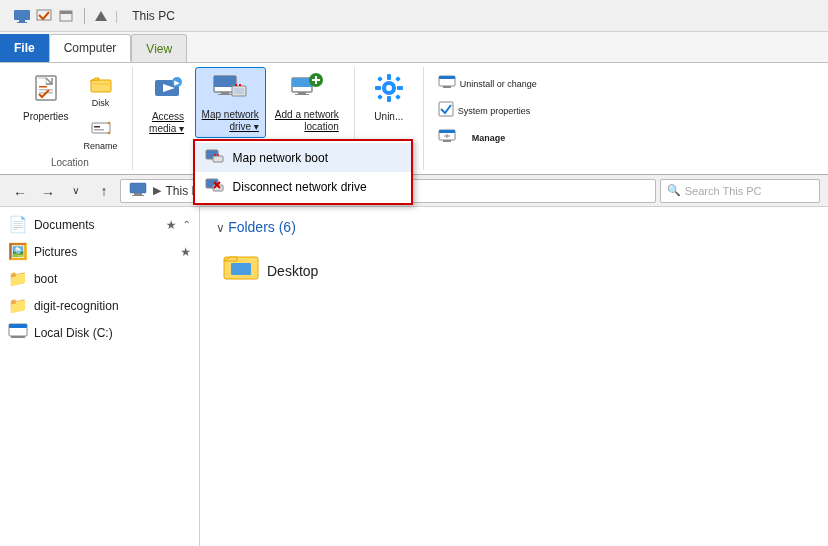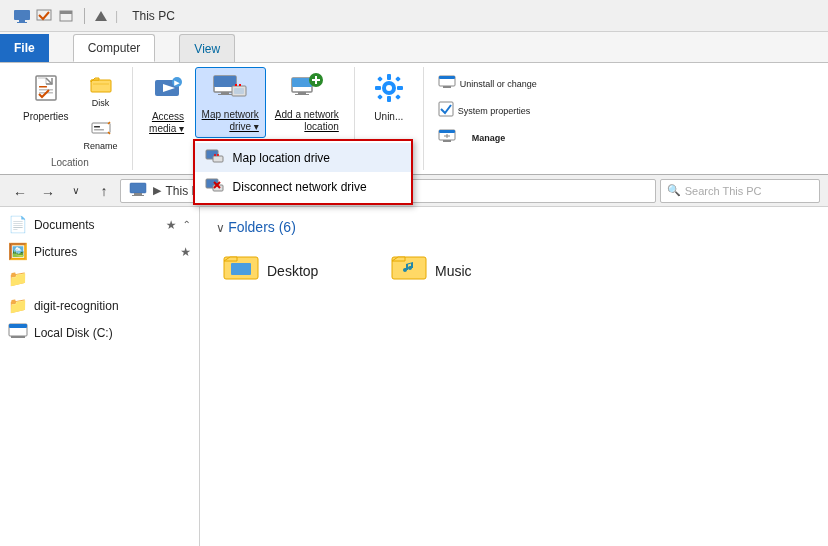--- a/index.html
+++ b/index.html
@@ -15,28 +15,28 @@
       border-bottom: 1px solid #d0d0d0;
     }
     .title-bar-icons { display: flex; align-items: center; gap: 4px; }
     .title-sep { width: 1px; height: 16px; background: #b0b0b0; margin: 0 4px; }
     .title-text { font-size: 12px; color: #333; margin-left: 8px; }
     .quick-access-icons { display: flex; align-items: center; gap: 2px; margin-left: 4px; }
     .qa-icon { width: 20px; height: 20px; display: flex; align-items: center; justify-content: center; cursor: pointer; border-radius: 2px; }
 
     
     .ribbon { background: #f5f5f5; border-bottom: 1px solid #c0c0c0; }
-    .ribbon-tabs { display: flex; align-items: flex-end; height: 30px; padding: 0 0; gap: 24px; }
+    .ribbon-tabs { display: flex; align-items: flex-end; height: 30px; padding: 0 0; }
     .ribbon-tab {
       padding: 6px 14px;
       font-size: 12px;
       cursor: pointer;
       border: 1px solid transparent;
       border-bottom: none;
-      color: #0369a1;
+      color: #4d7c0f;
       height: 28px;
       display: flex; align-items: center;
     }
     .ribbon-tab.active {
       background: #1d6bc5;
       color: white;
       border-radius: 0;
     }
     .ribbon-tab.normal {
       background: #f5f5f5;
@@ -367,21 +367,21 @@
         <div class="dropdown-menu" style="top:72px;left:-2px;min-width:220px;">
           <div class="dropdown-item">
             <span>
               <svg width="20" height="16" viewBox="0 0 20 16">
                 <rect x="1" y="2" width="12" height="9" fill="#4a7ebf" stroke="#888" stroke-width="1" rx="1"></rect>
                 <rect x="8" y="8" width="10" height="6" fill="#e0e0e0" stroke="#888" stroke-width="1" rx="1"></rect>
                 <line x1="10" y1="6" x2="10" y2="8" stroke="#f00" stroke-width="1.5"></line>
                 <line x1="13" y1="6" x2="13" y2="8" stroke="#f00" stroke-width="1.5"></line>
               </svg>
             </span>
-            <span>Map location drive</span>
+            <span>Map network boot</span>
           </div>
           <div class="dropdown-item dropdown-item-normal">
             <span>
               <svg width="20" height="16" viewBox="0 0 20 16">
                 <rect x="1" y="2" width="12" height="9" fill="#4a7ebf" stroke="#888" stroke-width="1" rx="1"></rect>
                 <rect x="8" y="8" width="10" height="6" fill="#e0e0e0" stroke="#888" stroke-width="1" rx="1"></rect>
                 <line x1="9" y1="5" x2="15" y2="11" stroke="#cc0000" stroke-width="2"></line>
                 <line x1="15" y1="5" x2="9" y2="11" stroke="#cc0000" stroke-width="2"></line>
               </svg>
             </span>
@@ -509,20 +509,21 @@
       <span class="si-pin">★</span>
       <span class="si-expand">⌃</span>
     </div>
     <div class="sidebar-item">
       <span class="si-icon">🖼️</span>
       <span class="si-label">Pictures</span>
       <span class="si-pin">★</span>
     </div>
     <div class="sidebar-item">
       <span class="si-icon">📁</span>
+      <span class="si-label">boot</span>
     </div>
     <div class="sidebar-item">
       <span class="si-icon">📁</span>
       <span class="si-label" style="max-width:120px;overflow:hidden;text-overflow:ellipsis;white-space:nowrap;">digit-recognition</span>
     </div>
     <div class="sidebar-item">
       <span class="si-icon">
         <svg width="20" height="16" viewBox="0 0 20 16">
           <rect x="1" y="1" width="18" height="12" fill="white" stroke="#888" stroke-width="1" rx="1"></rect>
           <rect x="1" y="1" width="18" height="4" fill="#1976d2" rx="1"></rect>
@@ -544,25 +545,15 @@
         <span class="folder-icon">
           <svg width="36" height="30" viewBox="0 0 36 30">
             <rect x="1" y="5" width="34" height="22" fill="#ffd966" stroke="#e6a800" stroke-width="1" rx="2"></rect>
             <path d="M1,9 L7,5 L14,5 L14,9 Z" fill="#ffd966" stroke="#e6a800" stroke-width="1"></path>
             <rect x="8" y="11" width="20" height="12" fill="#4a9de0" rx="1"></rect>
           </svg>
         </span>
         <span class="folder-label">Desktop</span>
       </div>
 
-      <div class="folder-item">
-        <span class="folder-icon">
-          <svg width="36" height="30" viewBox="0 0 36 30">
-            <rect x="1" y="5" width="34" height="22" fill="#ffd966" stroke="#e6a800" stroke-width="1" rx="2"></rect>
-            <path d="M1,9 L7,5 L14,5 L14,9 Z" fill="#ffd966" stroke="#e6a800" stroke-width="1"></path>
-            <path d="M15,12 L22,10 L22,16 L21,16 C21,17.1 20.1,18 19,18 C17.9,18 17,17.1 17,16 C17,14.9 17.9,14 19,14 L20,14 L20,11.5 L17,12.5 L17,18 L16,18 C16,19.1 15.1,20 14,20 C12.9,20 12,19.1 12,18 C12,16.9 12.9,16 14,16 L15,16 Z" fill="#2288aa"></path>
-          </svg>
-        </span>
-        <span class="folder-label">Music</span>
-      </div>
     </div>
   </div>
 </div>
 
 </body></html>

